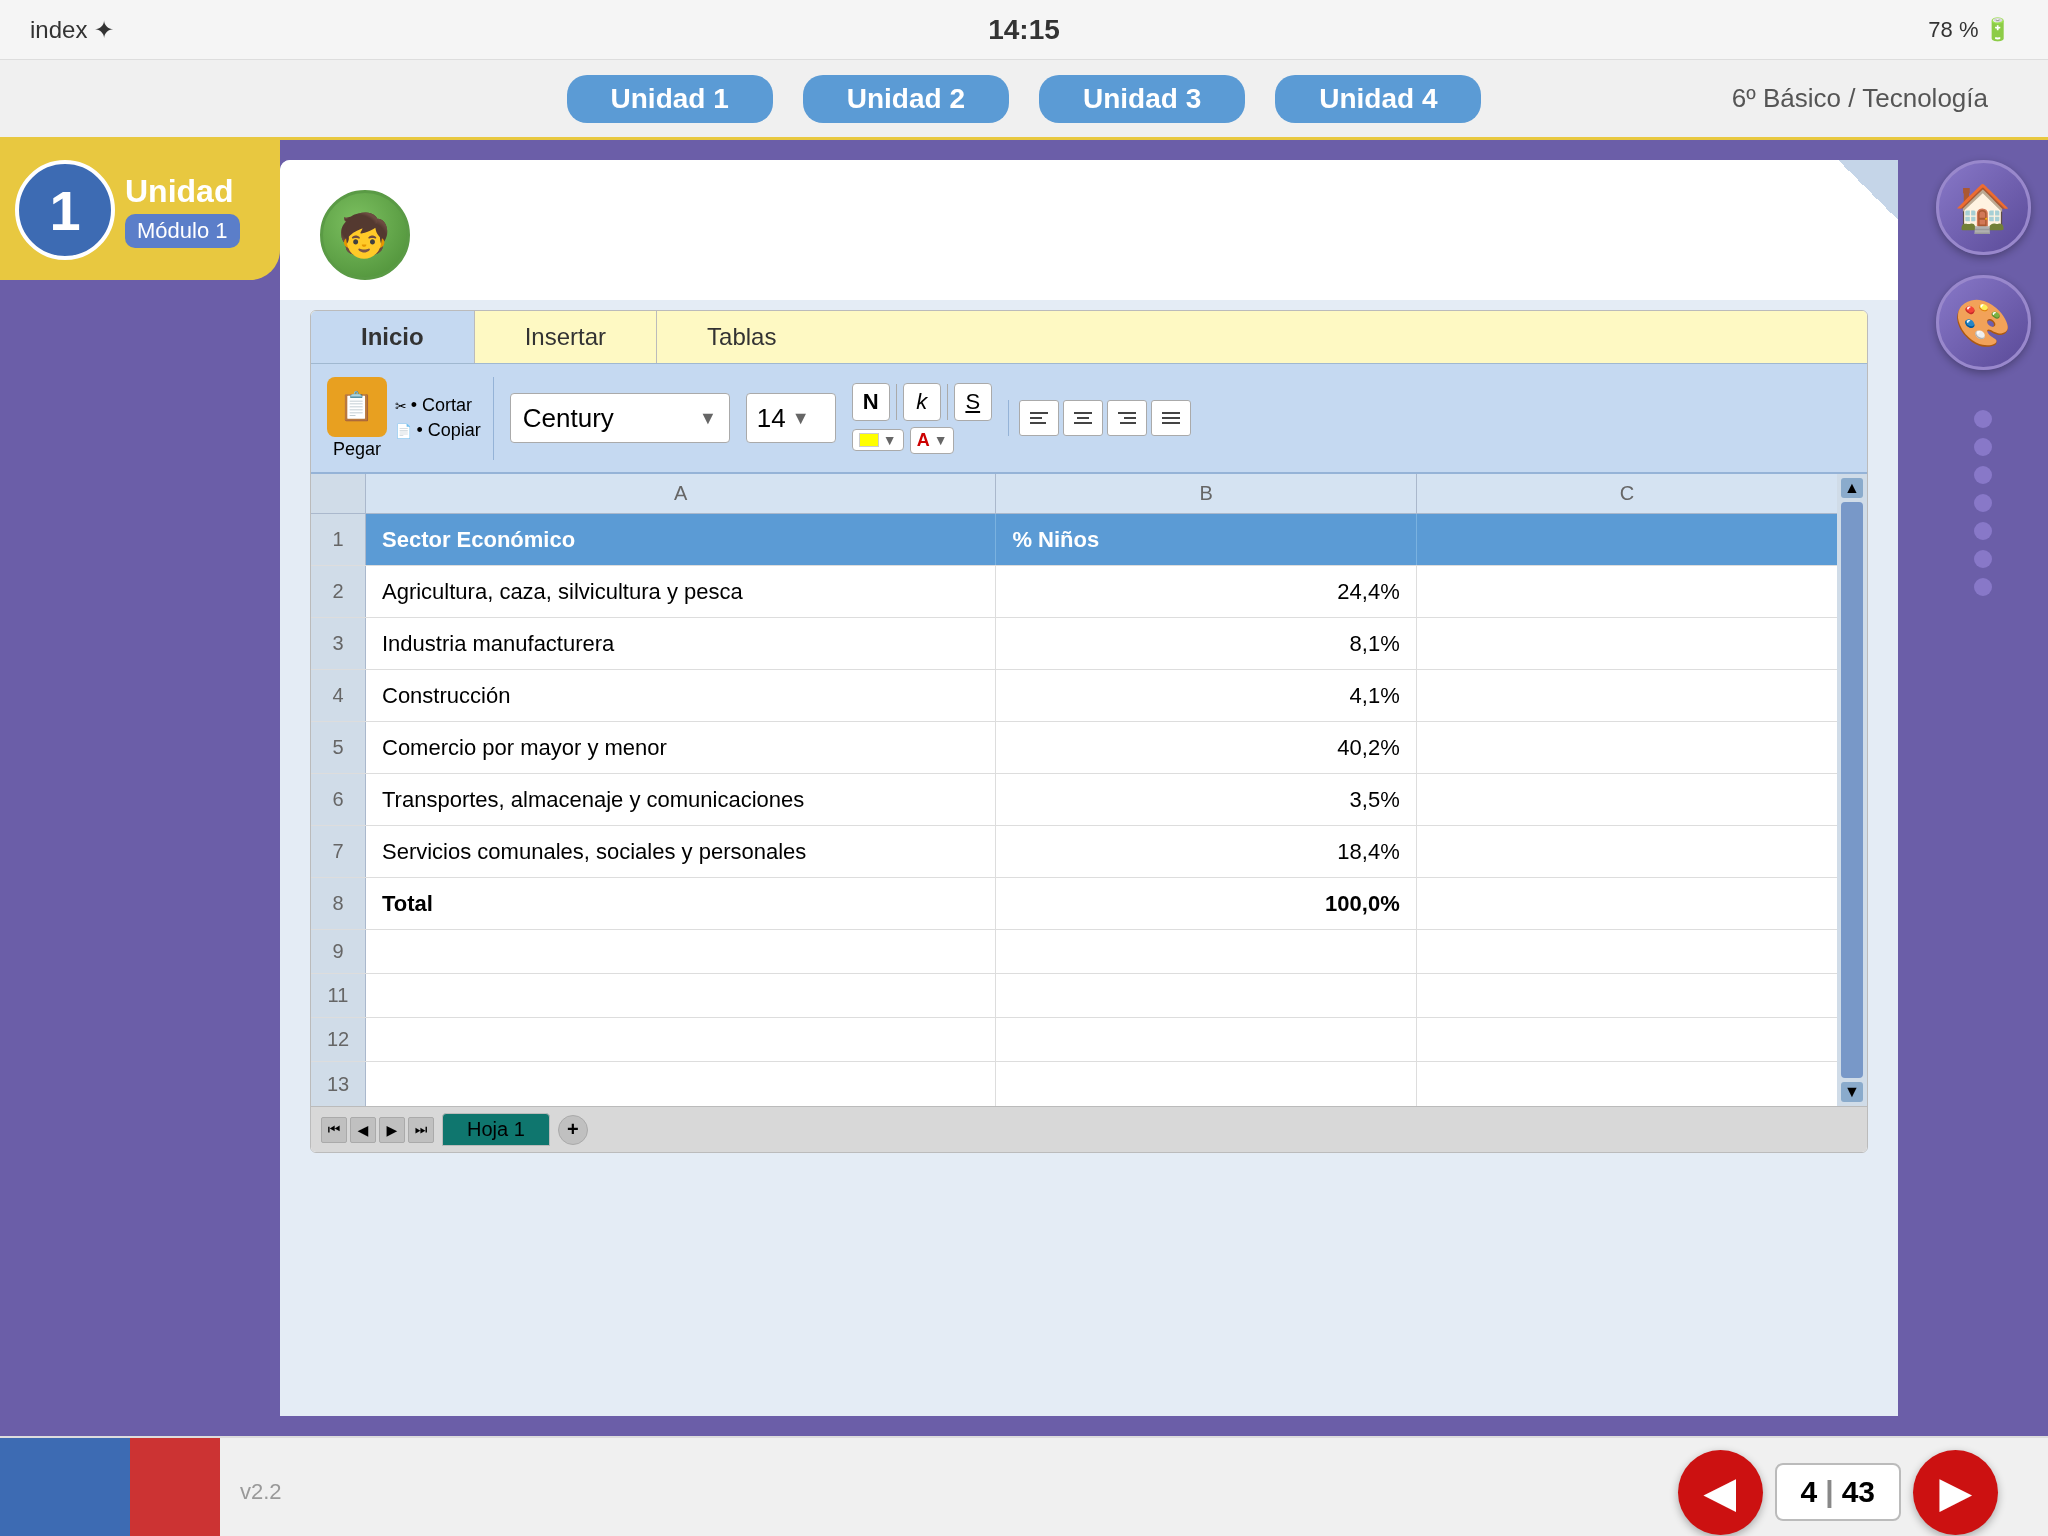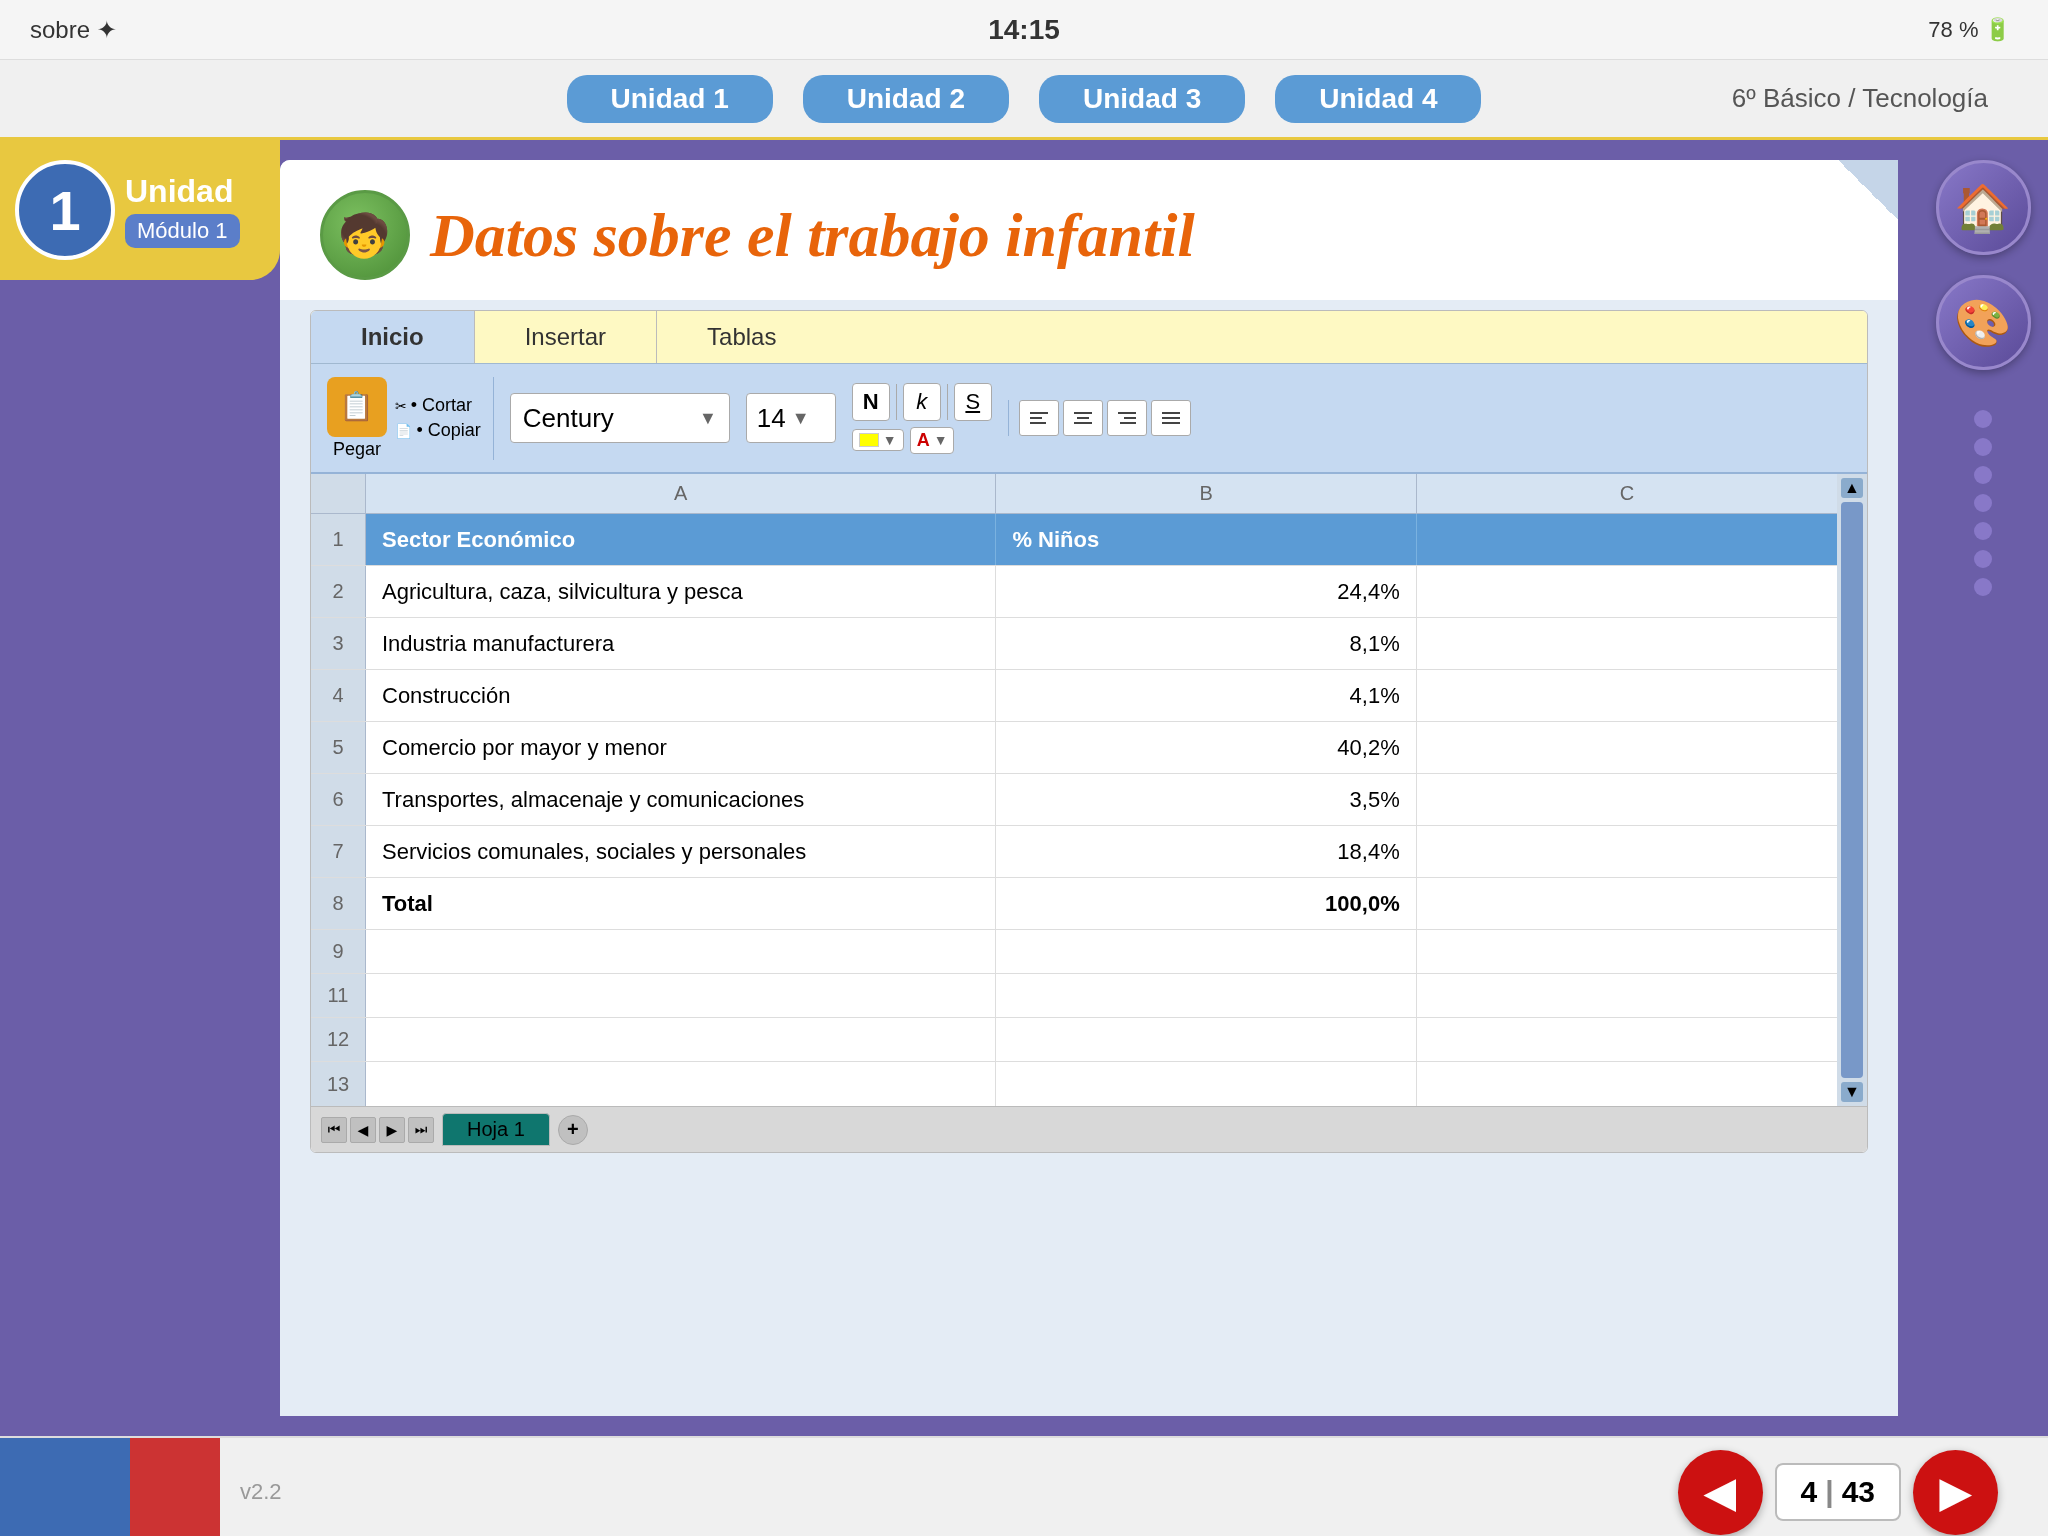--- a/index.html
+++ b/index.html
@@ -9,21 +9,21 @@
       background: #6b5ea8;
       font-family: Arial, sans-serif;
       overflow: hidden;
       position: relative;
     }
   </style>
 </head>
 <body>
 
 <div style="width:2048px; height:60px; background:#f5f5f5; display:flex; align-items:center; position:relative; border-bottom:1px solid #ddd;">
-  <span style="position:absolute; left:30px; font-size:24px; color:#333;">sobre ✦</span>
+  <span style="position:absolute; left:30px; font-size:24px; color:#333;">index ✦</span>
   <span style="position:absolute; left:50%; transform:translateX(-50%); font-size:28px; font-weight:bold; color:#333;">14:15</span>
   <span style="position:absolute; right:36px; font-size:22px; color:#333;">78 % 🔋</span>
 </div>
 
 <div style="width:2048px; height:80px; background:#f0f0f0; display:flex; align-items:center; justify-content:center; position:relative; border-bottom:3px solid #e8c840;">
   <div style="display:flex; gap:30px;">
     <div style="background:#5b9bd5; color:white; border-radius:20px; padding:8px 44px; font-size:28px; font-weight:bold; cursor:pointer;">Unidad 1</div>
     <div style="background:#5b9bd5; color:white; border-radius:20px; padding:8px 44px; font-size:28px; font-weight:bold; cursor:pointer;">Unidad 2</div>
     <div style="background:#5b9bd5; color:white; border-radius:20px; padding:8px 44px; font-size:28px; font-weight:bold; cursor:pointer;">Unidad 3</div>
     <div style="background:#5b9bd5; color:white; border-radius:20px; padding:8px 44px; font-size:28px; font-weight:bold; cursor:pointer;">Unidad 4</div>
@@ -44,21 +44,20 @@
   </div>
 
   <div style="width:70px; background:#6b5ea8;"></div>
 
   <div style="flex:1; background:#e4ecf5; margin: 20px 20px 20px 210px; border-radius:10px 10px 0 0; position:relative;">
 
     <div style="position:absolute; top:0; right:0; width:60px; height:60px; background:linear-gradient(225deg, #c5d5e8 50%, white 50%); z-index:5;"></div>
 
     <div style="display:flex; align-items:center; padding:30px 40px 20px 40px; background:white; border-radius:10px 10px 0 0;">
       <div style="width:90px; height:90px; background:radial-gradient(circle at 40% 35%, #7cc060, #4a8c35); border-radius:50%; display:flex; align-items:center; justify-content:center; font-size:42px; margin-right:20px; border:3px solid #5a9a45; flex-shrink:0;">🧒</div>
-      <h1 style="font-size:62px; color:#e8640a; font-family:Georgia,serif; font-style:italic;">Datos sobre el trabajo infantil</h1>
     </div>
 
     <div style="margin: 10px 30px 10px 30px; border:1px solid #bbb; border-radius:6px; overflow:hidden; background:white;">
 
       <div style="display:flex; background:#fef9c3; border-bottom:1px solid #a0b8d0;">
         <div style="padding:12px 50px; font-size:24px; cursor:pointer; color:#333; background:#c5d9f1; border-right:1px solid #bbb; font-weight:bold;">Inicio</div>
         <div style="padding:12px 50px; font-size:24px; cursor:pointer; color:#333; border-right:1px solid #bbb;">Insertar</div>
         <div style="padding:12px 50px; font-size:24px; cursor:pointer; color:#333;">Tablas</div>
       </div>
 

